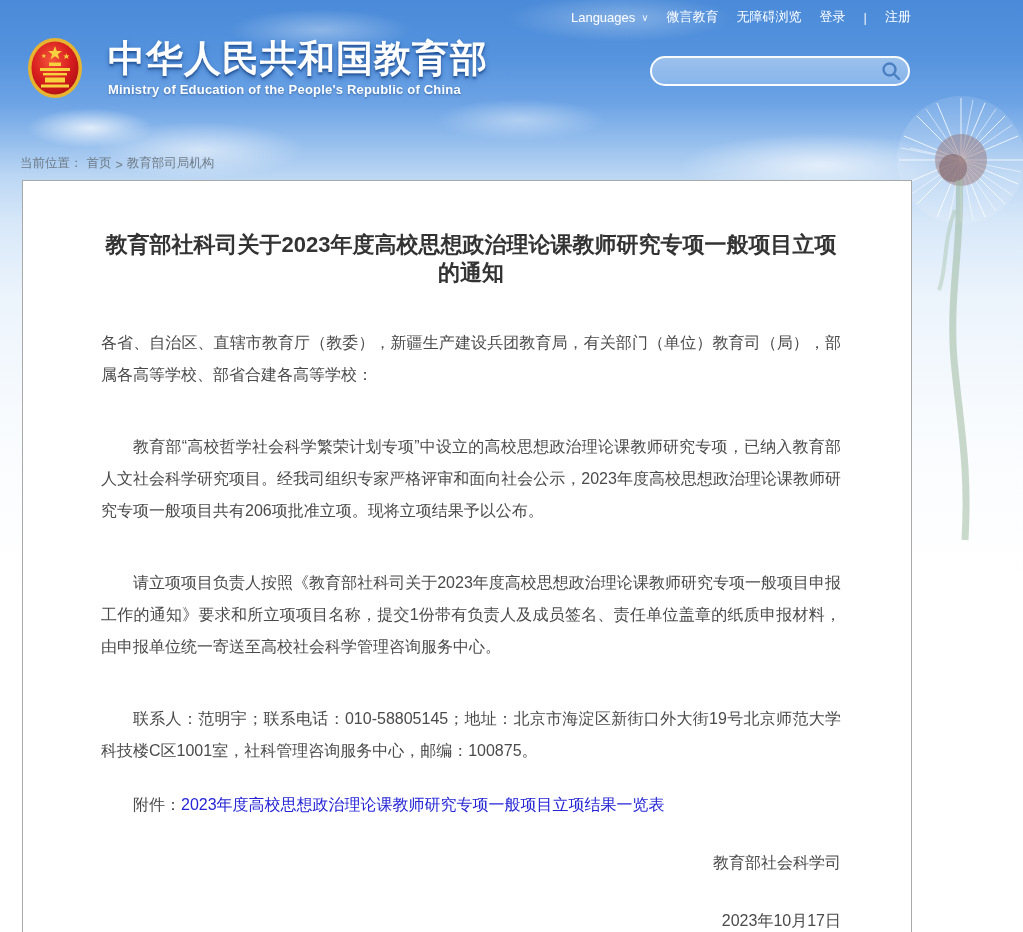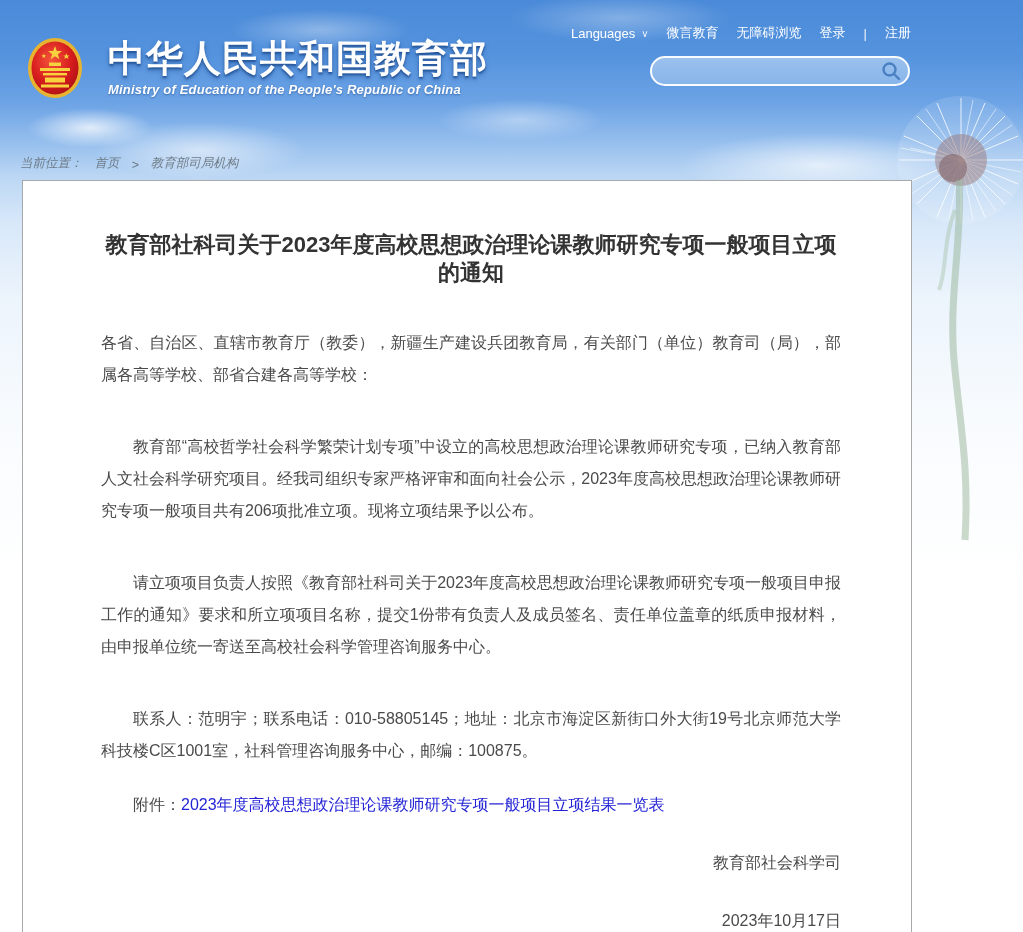--- a/index.html
+++ b/index.html
@@ -24,56 +24,55 @@
     pointer-events:none;
   }
   .dandelion { position:absolute; top:40px; right:-8px; width:180px; height:560px; pointer-events:none; }
 
   
   .topbar {
     position:absolute; top:8px; right:112px;
     display:flex; align-items:center; gap:18px;
     color:#fff; font-size:13px;
   }
-  .topbar a, .topbar span { color:#fff; text-decoration:none; cursor:pointer;margin-top:16px; }
+  .topbar a, .topbar span { color:#fff; text-decoration:none; cursor:pointer; }
   .topbar .chev { font-size:10px; opacity:.85; margin-left:-12px; }
   .topbar .sep { cursor:default; opacity:.9; }
 
   
   .brand { position:absolute; top:36px; left:27px; display:flex; align-items:flex-start; gap:13px; }
   .brand .titles { padding-top:2px;margin-left:12px; }
   .site-title {
     color:#fff; font-size:37px; font-weight:bold; letter-spacing:1px; line-height:42px;
     text-shadow:0 2px 2px rgba(26,71,138,.75), 0 3px 5px rgba(26,71,138,.45);
     white-space:nowrap;
   }
   .site-sub {
     color:#fff; font-size:13px; font-weight:bold; margin-top:2px; letter-spacing:.2px;
     text-shadow:0 1px 2px rgba(26,71,138,.6);
     white-space:nowrap;
-    font-style:italic;
   }
 
   
   .search {
     position:absolute; top:56px; right:113px; width:260px; height:30px;
     border:2px solid rgba(255,255,255,.95); border-radius:16px;
     background:linear-gradient(180deg, rgba(240,248,255,.45), rgba(205,228,250,.35));
     display:flex; align-items:center;
   }
   .search input {
     flex:1; height:100%; border:none; outline:none; background:transparent;
     padding:0 6px 0 14px; font-size:14px; color:#2c5a94;
   }
   .search .mag { width:26px; height:26px; margin-right:4px; cursor:pointer; display:flex; align-items:center; justify-content:center; }
 
   
   .crumbs {
     position:absolute; top:155px; left:20px;
-    font-size:12.5px; color:#6d7b87; display:flex; gap:12px; align-items:flex-end;font-style:italic;
+    font-size:12.5px; color:#6d7b87; display:flex; gap:4px; align-items:flex-end;
   }
   .crumbs a { color:#6d7b87; text-decoration:none; cursor:pointer; }
 
   
   .panel {
     position:absolute; left:22px; top:180px; width:890px; height:760px;
     background:#fff; border:1px solid #a9a9a9; border-bottom:none;
     padding:50px 70px 0 78px;
   }
   .doc-title {

